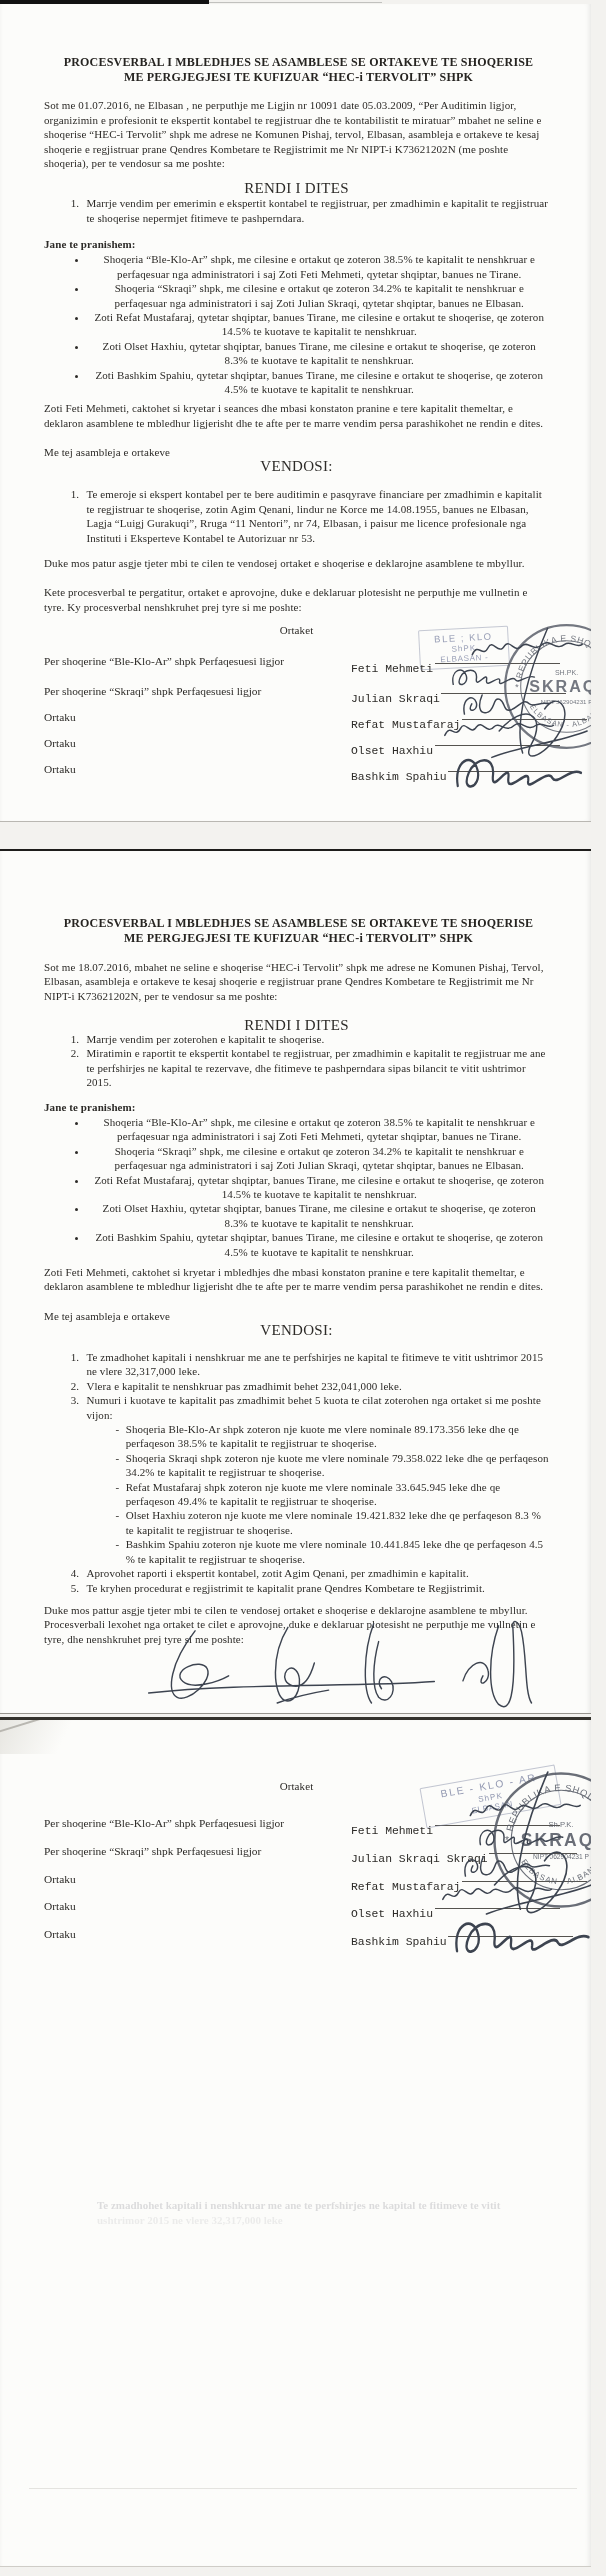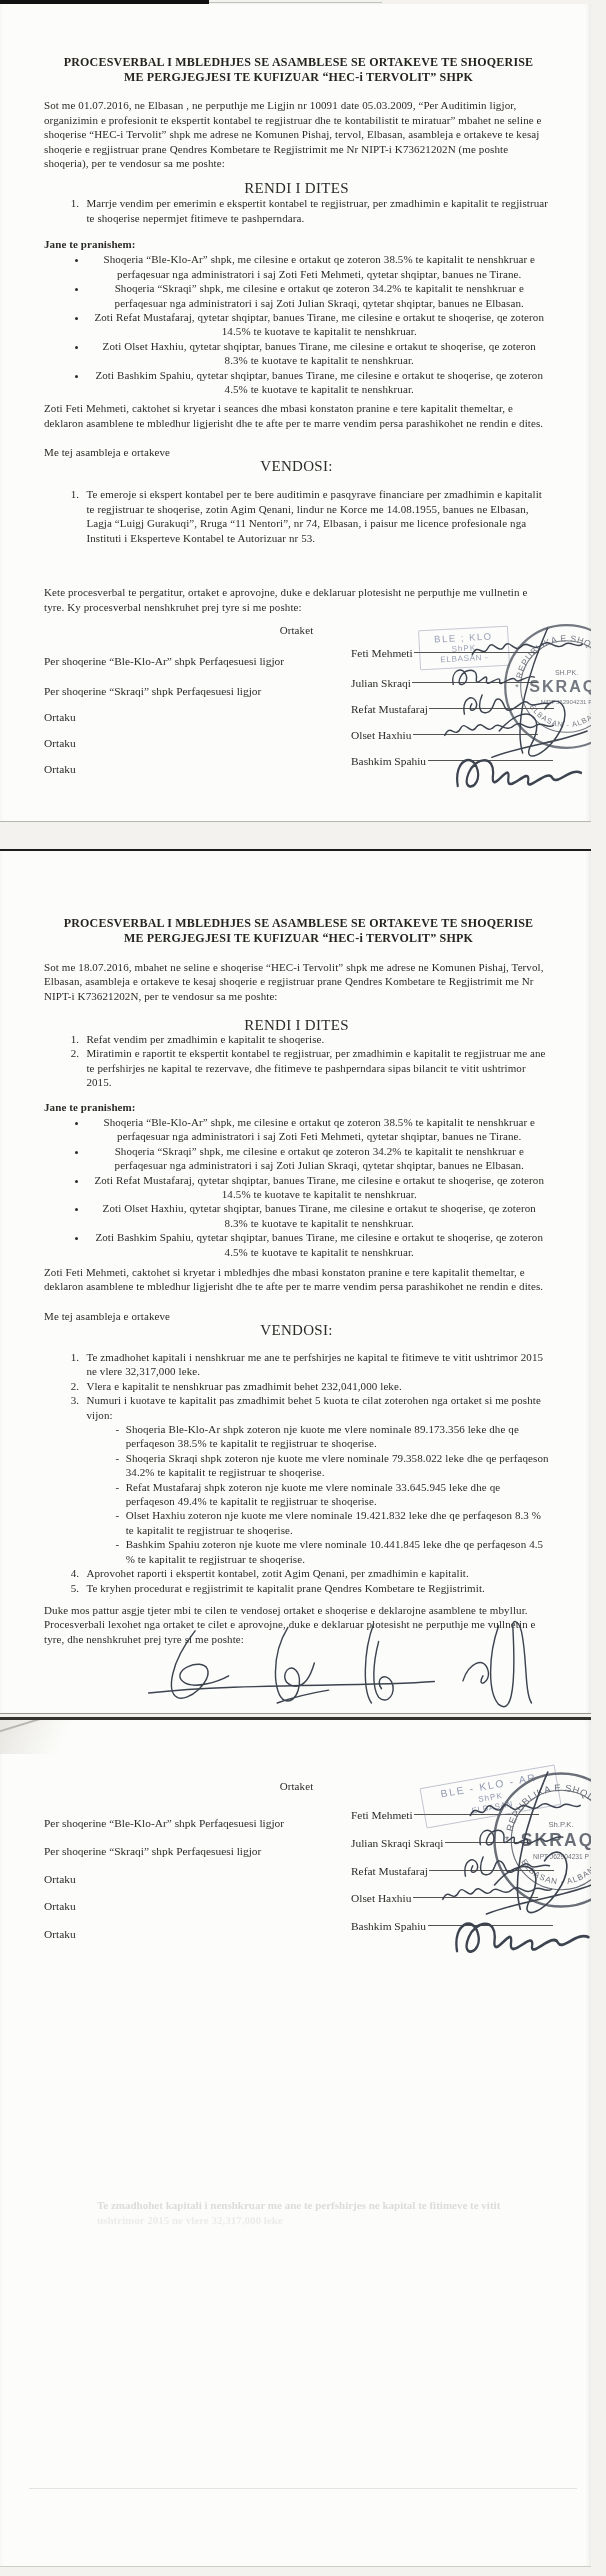--- a/index.html
+++ b/index.html
@@ -26,21 +26,21 @@
   ol.numlist{margin:0;padding-left:38px;}
   ol.numlist>li{padding-left:4.4px;margin:0;}
   ul.bullets{margin:0;padding-left:44px;list-style:disc;}
   ul.bullets>li{padding-left:1.5px;text-align:center;}
   ul.dashes{list-style:none;margin:0;padding-left:29px;}
   ul.dashes>li{position:relative;padding-left:10.3px;}
   ul.dashes>li::before{content:"-";position:absolute;left:0;top:0;}
 
   .sigrow{position:absolute;left:44px;width:519px;height:17.6px;font-size:11.4px;}
   .sigrow .role{position:absolute;left:0;top:8px;white-space:nowrap;}
-  .sigrow .namewrap{position:absolute;left:307px;top:0;display:flex;align-items:center;}
+  .sigrow .namewrap{position:absolute;left:307px;top:16px;display:flex;align-items:flex-start;font-family:Liberation Mono, monospace;}
   .sigrow .name{white-space:nowrap;}
   .sigrow .sigline{display:inline-block;width:125px;border-bottom:1px solid #55534f;margin-left:1.5px;margin-bottom:1.5px;}
 
   
   .topbar{position:absolute;left:0;top:0;width:209px;height:4.4px;background:#121212;}
   .topbar-tail{position:absolute;left:209px;top:1.5px;width:173px;height:1.5px;background:rgba(18,18,18,.22);}
   .corner-mark{position:absolute;left:22px;top:23.5px;width:20.6px;height:2.2px;background:#c8c7c2;transform:rotate(-28deg);}
   .staple{position:absolute;left:11.8px;top:861px;width:68px;height:3.7px;background:#45433e;transform:rotate(-4deg);border-radius:1.5px;}
   .fold-crease{position:absolute;left:-5.9px;top:11.8px;width:103px;height:1.5px;background:#b9b7b1;transform:rotate(-17deg);transform-origin:left center;}
   .fold-shade{position:absolute;left:0;top:0;width:88px;height:34px;background:linear-gradient(115deg,#e7e6e1 0%,rgba(231,230,225,0) 70%);}
@@ -106,20 +106,21 @@
     </ul>
   </div>
   <div class="tb" style="top:397px">Zoti Feti Mehmeti, caktohet si kryetar i seances dhe mbasi  konstaton pranine e tere kapitalit themeltar,  e deklaron asamblene te mbledhur ligjerisht  dhe te afte per te marre vendim  persa parashikohet ne rendin e dites.</div>
   <div class="tb" style="top:441px">Me tej asambleja e ortakeve</div>
   <div class="tb center h-small" style="top:455px">VENDOSI:</div>
   <div class="tb" style="top:483px">
     <ol class="numlist">
       <li>Te emeroje si ekspert kontabel per te bere auditimin e pasqyrave financiare per zmadhimin  e kapitalit te regjistruar te shoqerise, zotin Agim Qenani, lindur ne Korce me 14.08.1955, banues ne Elbasan, Lagja “Luigj Gurakuqi”, Rruga “11 Nentori”, nr 74, Elbasan, i paisur me licence profesionale nga Instituti i Eksperteve Kontabel te Autorizuar nr 53.</li>
     </ol>
   </div>
+  <div class="tb" style="top:552px">Duke mos patur asgje tjeter  mbi te cilen te vendosej ortaket e shoqerise e deklarojne asamblene te mbyllur.</div>
   <div class="tb" style="top:581px">Kete procesverbal te pergatitur, ortaket e aprovojne, duke e deklaruar  plotesisht ne perputhje me vullnetin e tyre. Ky procesverbal nenshkruhet  prej tyre si me poshte:</div>
   <div class="tb center" style="top:619px">Ortaket</div>
 
   <div class="sigrow" style="top:643px">
     <span class="role">Per shoqerine “Ble-Klo-Ar” shpk  Perfaqesuesi ligjor</span>
     <span class="namewrap">
         <span class="name">Feti Mehmeti</span>
         <span class="sigline"></span>
       </span>
   </div>
@@ -195,21 +196,21 @@
       <use href="#flo1"></use>
     </svg>
 </div>
 
 <div class="page" id="page2">
   <div class="tb doc-title" style="top:65px">PROCESVERBAL I MBLEDHJES SE ASAMBLESE SE ORTAKEVE TE SHOQERISE ME PERGJEGJESI TE KUFIZUAR “HEC-i TERVOLIT” SHPK</div>
   <div class="tb" style="top:109px">Sot me 18.07.2016,  mbahet ne seline e shoqerise “HEC-i Tervolit” shpk  me adrese ne Komunen Pishaj, Tervol, Elbasan,  asambleja e ortakeve te kesaj shoqerie e regjistruar prane Qendres Kombetare te Regjistrimit me Nr NIPT-i  K73621202N,  per te vendosur sa me poshte:</div>
   <div class="tb center h-small" style="top:167px">RENDI I DITES</div>
   <div class="tb" style="top:181px">
     <ol class="numlist">
-      <li>Refat vendim per zmadhimin e kapitalit te shoqerise.</li>
+      <li>Marrje vendim per zoterohen e kapitalit te shoqerise.</li>
       <li>Miratimin e raportit te ekspertit kontabel te regjistruar, per zmadhimin e kapitalit te regjistruar me ane te perfshirjes ne kapital te rezervave, dhe fitimeve te pashperndara sipas bilancit te vitit ushtrimor 2015.</li>
     </ol>
   </div>
   <div class="tb bold" style="top:249px">Jane te pranishem:</div>
   <div class="tb" style="top:264px">
     <ul class="bullets">
       <li>Shoqeria “Ble-Klo-Ar” shpk, me cilesine e ortakut qe zoteron 38.5% te kapitalit te nenshkruar e perfaqesuar nga administratori i saj Zoti Feti Mehmeti, qytetar shqiptar, banues ne Tirane.</li>
       <li>Shoqeria “Skraqi” shpk, me cilesine e ortakut qe zoteron 34.2% te kapitalit te nenshkruar e perfaqesuar nga administratori i saj Zoti Julian Skraqi, qytetar shqiptar, banues ne Elbasan.</li>
       <li>Zoti Refat Mustafaraj, qytetar shqiptar, banues Tirane, me cilesine e ortakut te  shoqerise, qe zoteron  14.5% te kuotave te kapitalit te nenshkruar.</li>
       <li>Zoti Olset Haxhiu, qytetar shqiptar, banues Tirane, me cilesine e ortakut te  shoqerise, qe zoteron  8.3% te kuotave te kapitalit te nenshkruar.</li>

